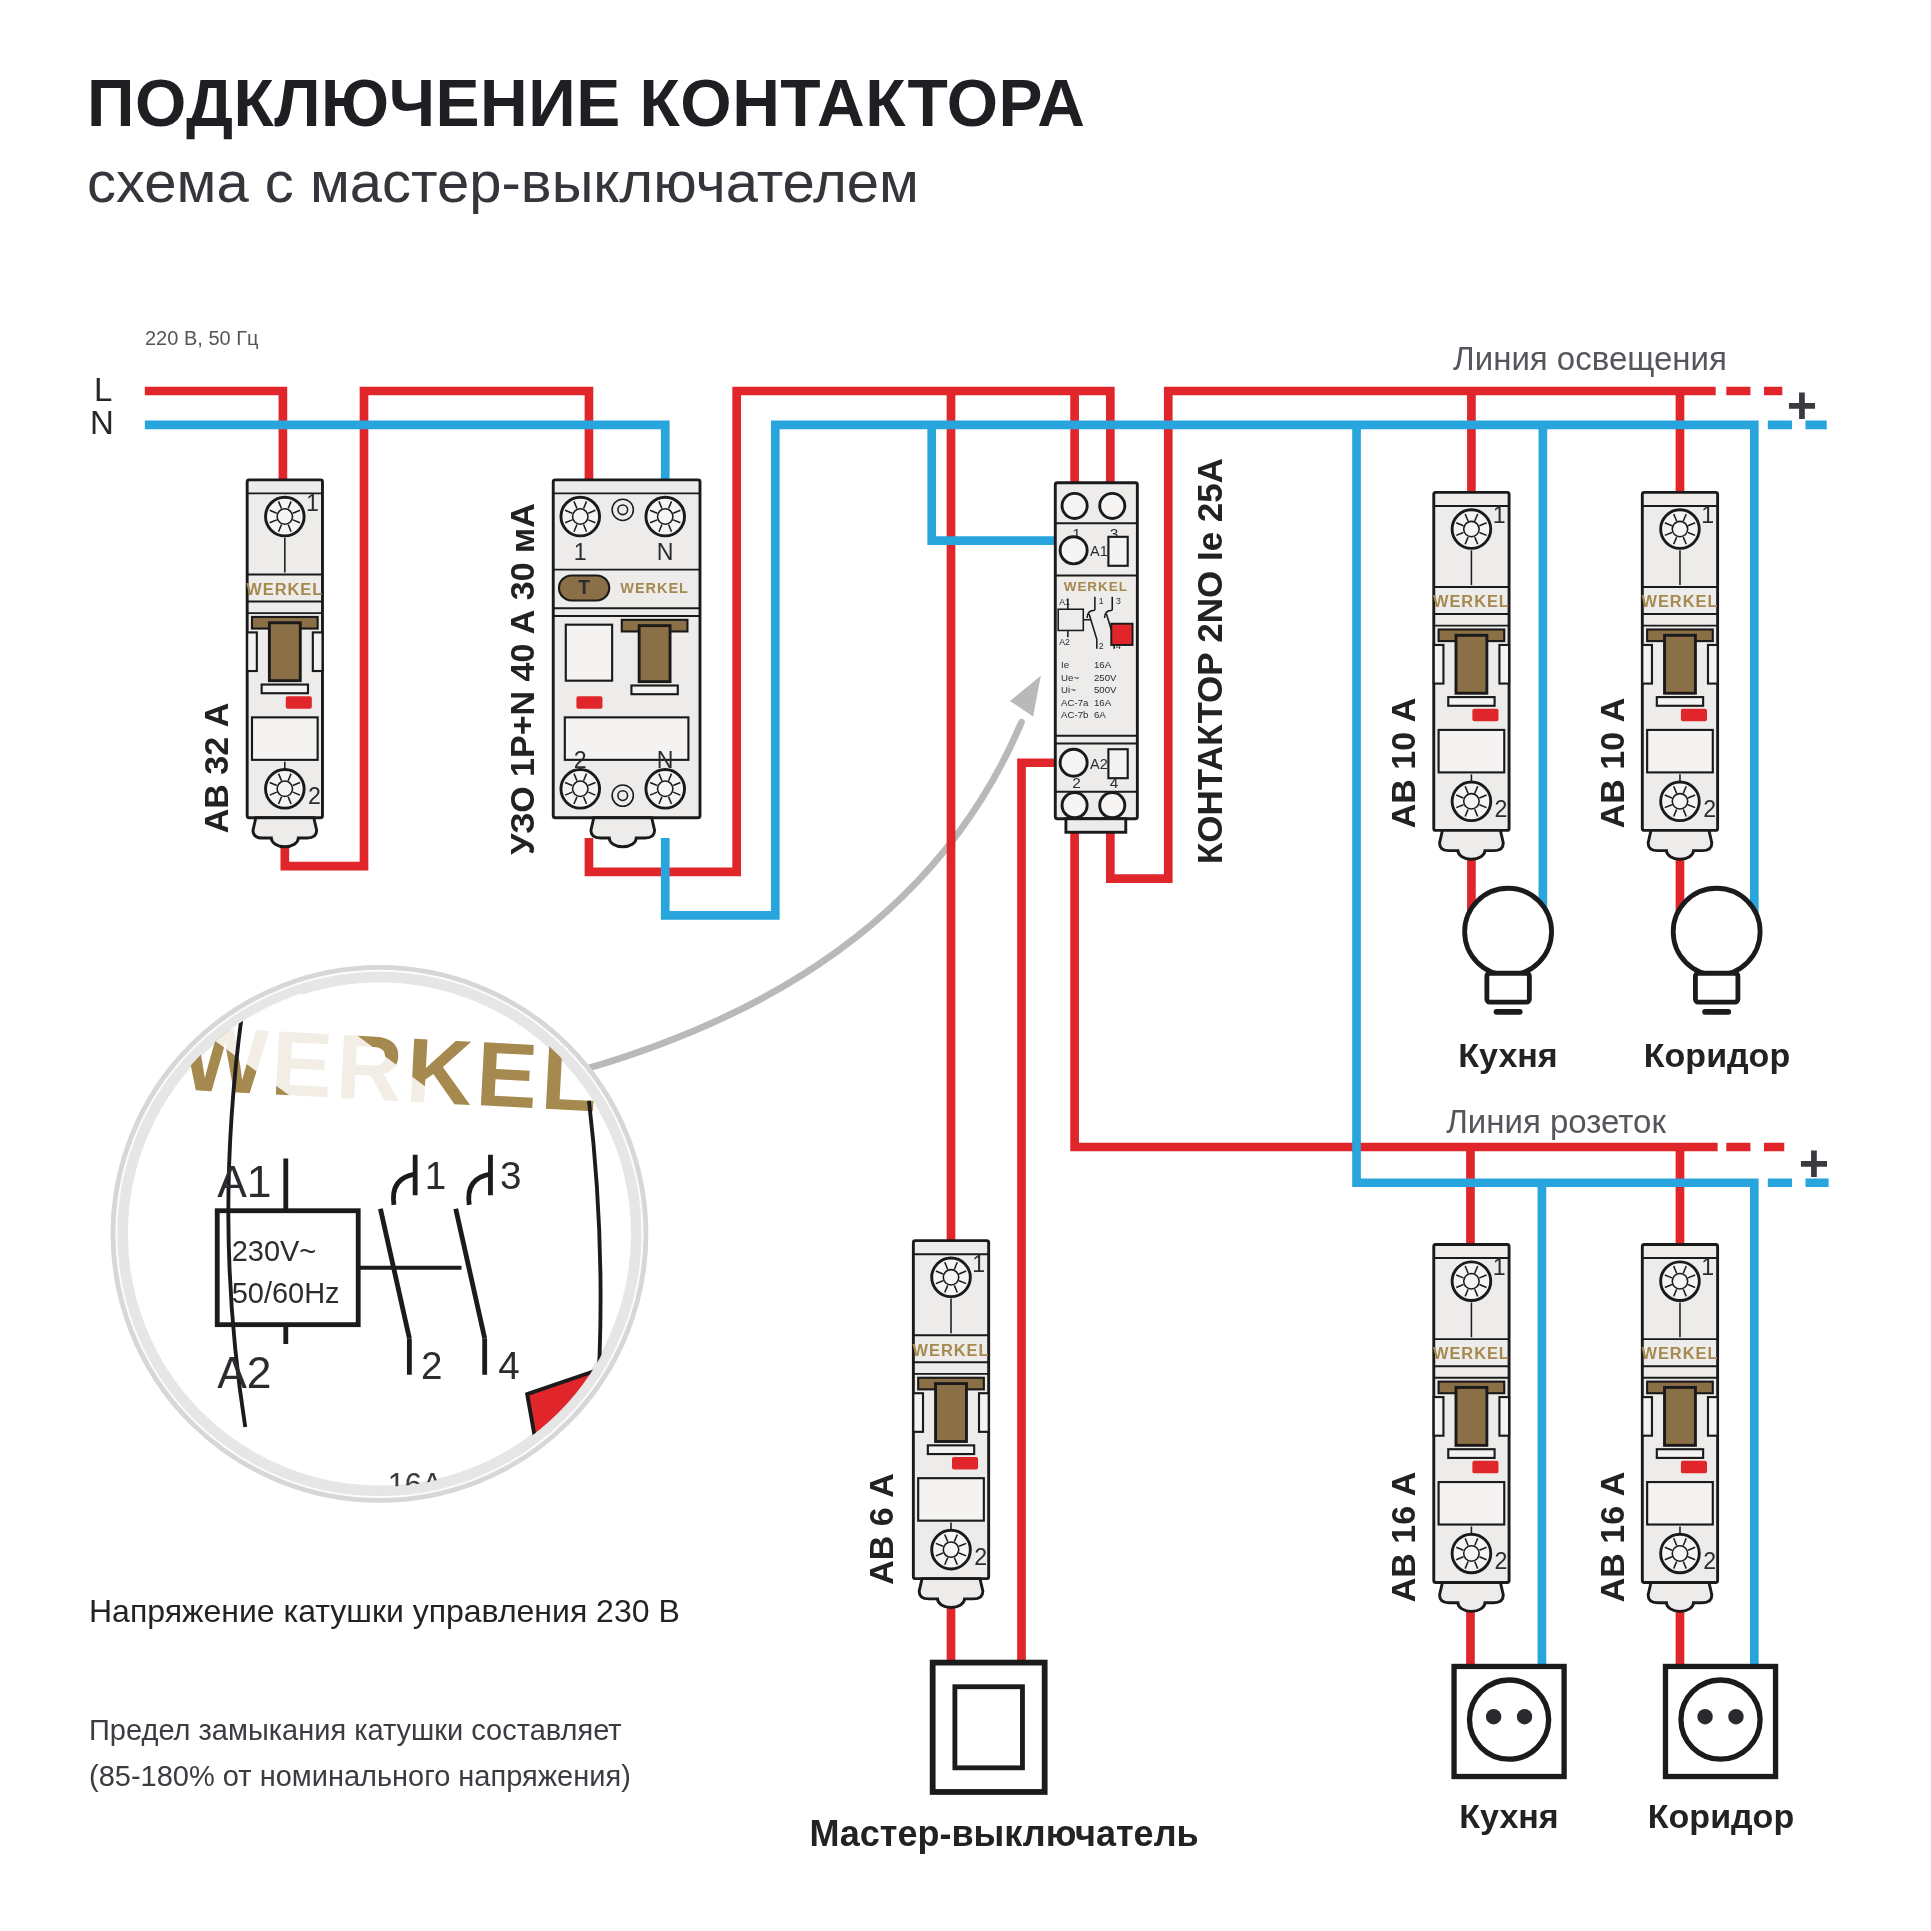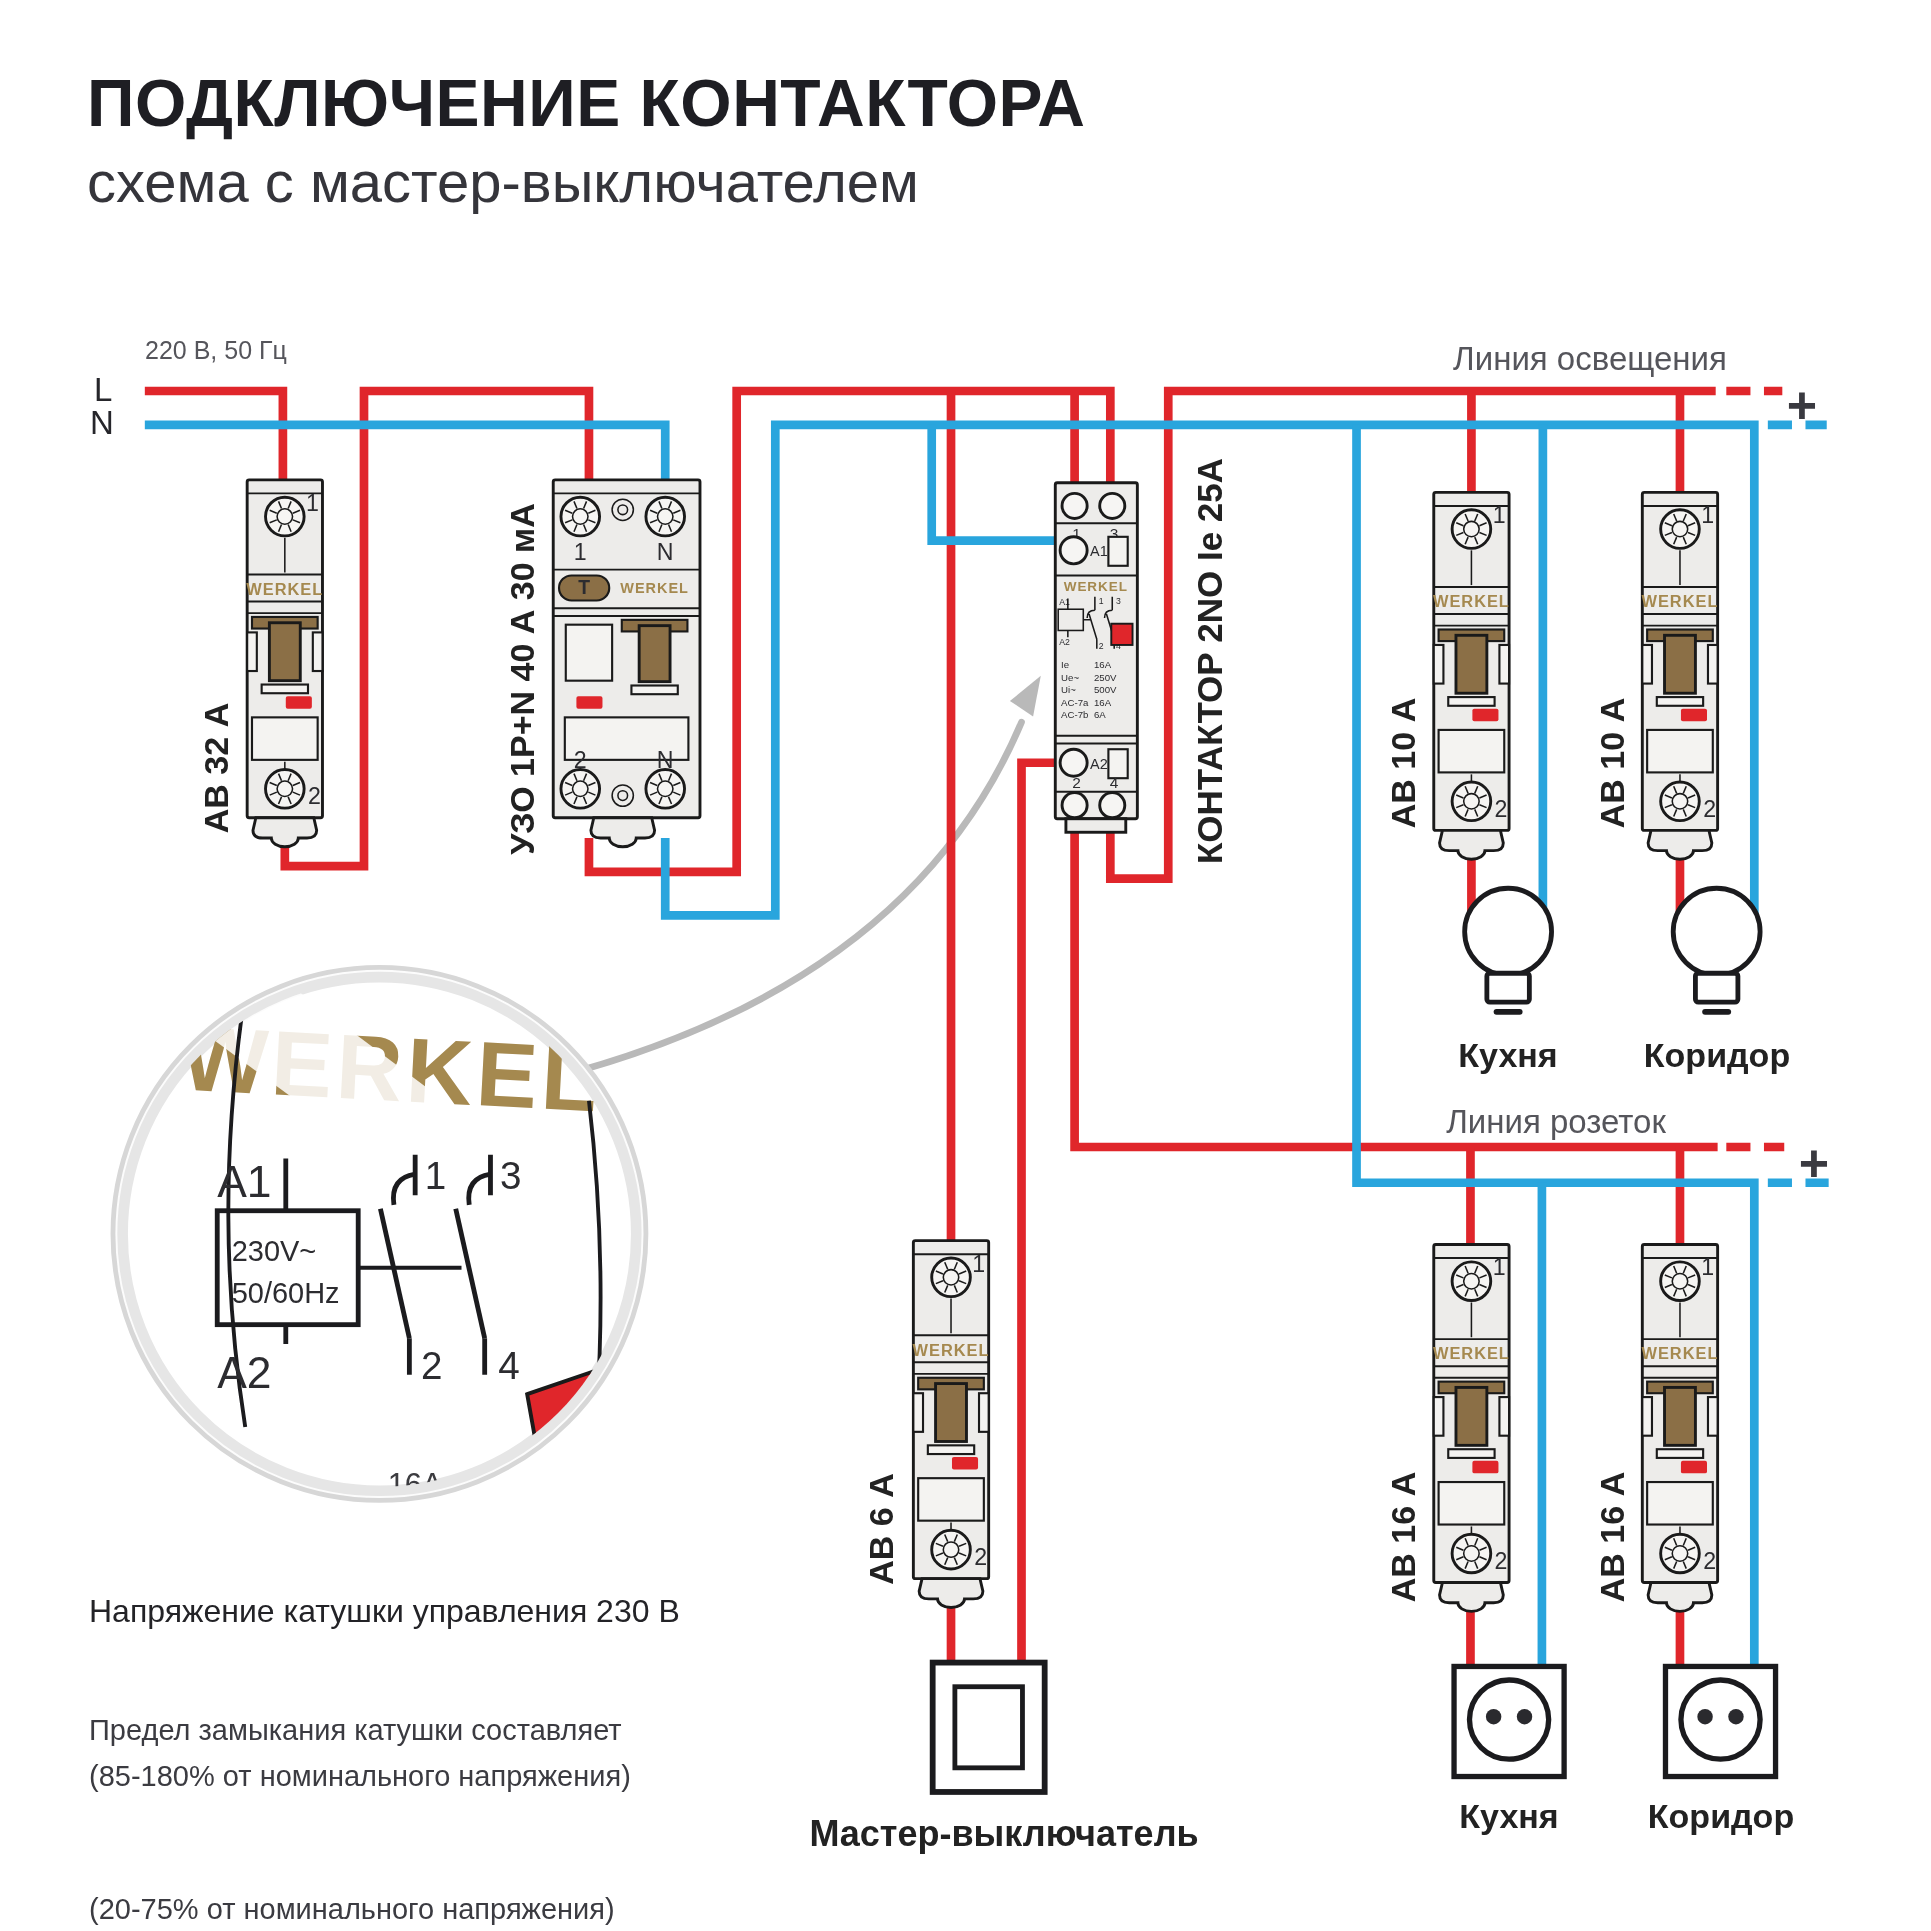--- a/index.html
+++ b/index.html
@@ -479,21 +479,21 @@
           <polygon points="546,1444 616,1420 626,1478 556,1500" class="redfill" stroke="#1a1a1a" stroke-width="4"></polygon>
           <polygon points="558,1490 618,1434 622,1456 566,1496" fill="#ffffff" opacity="0.4"></polygon>
           <text x="430" y="1548" fill="#3c3c40" font-size="32" text-anchor="middle">16A</text>
         </g>
       </g>
   </svg>
 
   <div class="lbl subtitle" style="left:87px;top:153px">схема с мастер-выключателем</div>
   <div class="lbl title" style="left:87px;top:70px">ПОДКЛЮЧЕНИЕ КОНТАКТОРА</div>
 
-  <div class="lbl gray" style="left:145px;top:338px;font-size:25px">220 В, 50 Гц</div>
+  <div class="lbl gray" style="left:145px;top:328px;font-size:20px">220 В, 50 Гц</div>
   <div class="lbl" style="left:94px;top:373px;font-size:33px;color:#26262b">L</div>
   <div class="lbl" style="left:90px;top:406px;font-size:33px;color:#26262b">N</div>
 
   <div class="lbl c gray" style="left:1590px;top:358px;font-size:33px">Линия освещения</div>
   <div class="lbl c gray" style="left:1556px;top:1121px;font-size:33px">Линия розеток</div>
   <div class="lbl c" style="left:1802px;top:405px;font-size:52px;font-weight:700;color:#3a3a40">+</div>
   <div class="lbl c" style="left:1814px;top:1163px;font-size:52px;font-weight:700;color:#3a3a40">+</div>
 
   <div class="lbl v bold" style="left:216px;top:768px;font-size:34px">АВ 32 А</div>
   <div class="lbl v bold" style="left:522px;top:679px;font-size:34px">УЗО 1P+N 40 А 30 мА</div>
@@ -510,16 +510,15 @@
   <div class="lbl c bold" style="left:1721px;top:1816px;font-size:34px">Коридор</div>
   <div class="lbl c bold" style="left:1004px;top:1834px;font-size:36px">Мастер-выключатель</div>
 
   <div class="lbl note-h" style="left:89px;top:1595px">Напряжение катушки управления 230 В</div>
   <div class="lbl note-p" style="left:89px;top:1707px">
     <span>Предел замыкания катушки составляет</span><br>
     <span>(85-180% от номинального напряжения)</span>
   </div>
   <div class="lbl note-p" style="left:89px;top:1840px">
     <br>
-    <span>(20-75% от номинального напряжения)</span>
   </div>
 </div>
 
 
 </body></html>

